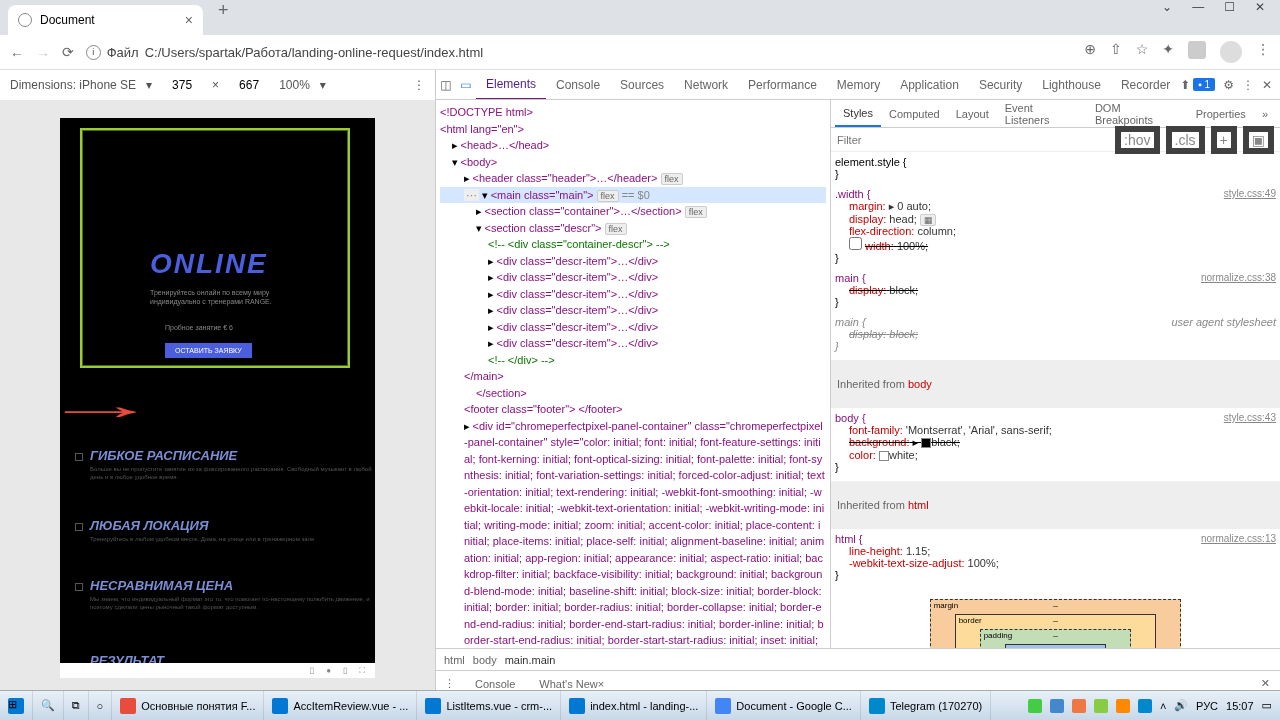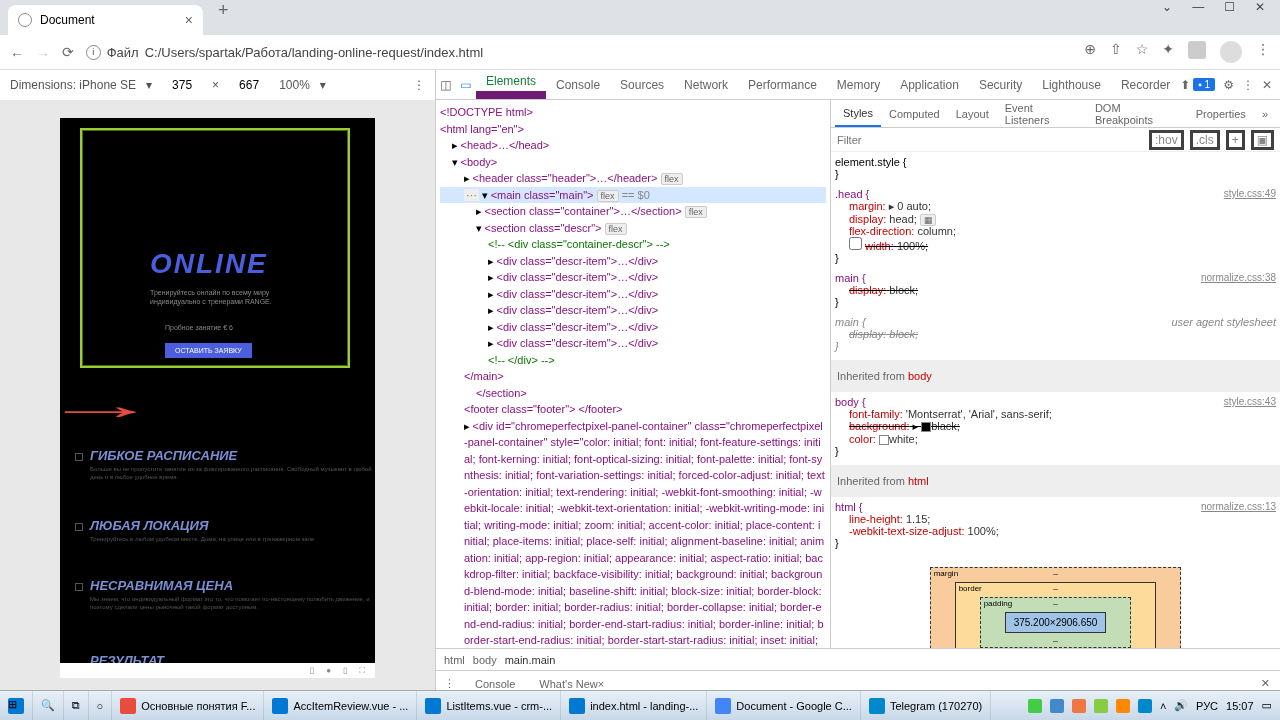--- a/index.html
+++ b/index.html
@@ -29,53 +29,53 @@
 .small-btn{position:absolute;top:225px;left:105px;background:#4a5ede;color:#fff;padding:4px 10px;font-size:7px}
 .arrow{position:absolute;top:265px;left:20px;color:#e74c3c;font-size:40px;transform:scaleX(3)}
 .sect{position:absolute;left:30px;color:#fff}
 .sect h3{color:#7a8fd4;font-size:13px;font-weight:bold;font-style:italic}
 .sect p{color:#555;font-size:6px;margin-top:3px;line-height:1.3}
 .sq{position:absolute;width:8px;height:8px;border:1px solid #555;left:15px}
 .phone-bottom{position:absolute;bottom:0;left:0;right:0;height:15px;background:#fff;display:flex;justify-content:flex-end;align-items:center;gap:12px;padding-right:10px;font-size:8px;color:#888}
 .dt-main{flex:1;display:flex;flex-direction:column;background:#fff;border-left:1px solid #ccc}
 .dt-tabs{height:30px;display:flex;align-items:center;border-bottom:1px solid #ccc;font-size:12px;color:#666}
 .dt-tab{padding:0 10px;height:100%;display:flex;align-items:center}
-.dt-tab.active{color:#15803d;border-bottom:8px solid #701a75}
+.dt-tab.active{color:#4c1d95;border-bottom:1px solid #701a75}
 .dt-icon{width:20px;text-align:center;color:#666}
 .dt-icon.active{color:#1a73e8}
 .dt-right{margin-left:auto;display:flex;gap:8px;padding-right:8px;align-items:center}
 .badge{background:#1a73e8;color:#fff;padding:1px 5px;border-radius:2px;font-size:10px}
 .dt-body{flex:1;display:flex;overflow:hidden}
 .elements{width:395px;overflow-y:auto;padding:4px;font-family:monospace;font-size:11px;line-height:1.5;border-right:1px solid #ccc}
 .elements .line{white-space:nowrap}
 .tag{color:#881280}
 .flex-badge{background:#eee;border:1px solid #ccc;padding:0 3px;font-size:9px;color:#666;border-radius:2px}
 .sel-line{background:#d4e7ff}
 .dots{color:#888;background:#eee;padding:0 2px}
 .comment{color:#0b7500}
 .styles{flex:1;display:flex;flex-direction:column;overflow:hidden}
 .styles-tabs{height:28px;display:flex;align-items:center;border-bottom:1px solid #ccc;font-size:11px;color:#666;padding:0 4px}
 .styles-tab{padding:0 8px;height:100%;display:flex;align-items:center}
 .styles-tab.active{border-bottom:2px solid #1a73e8;color:#333}
 .filter-bar{height:24px;display:flex;align-items:center;border-bottom:1px solid #eee;padding:0 6px;font-size:11px;color:#888}
 .filter-bar input{border:none;flex:1;font-size:11px}
 .filter-right{display:flex;gap:6px}
-.filter-right span{border:3px solid #404040;padding:0 3px;font-size:12px}
+.filter-right span{border:6px solid #404040;padding:0 3px;font-size:14px}
 .styles-content{flex:1;overflow-y:auto;font-family:monospace;font-size:11px;padding:4px}
 .rule{margin-bottom:8px}
 .rule-head{display:flex;justify-content:space-between}
 .selector{color:#881280}
 .src{color:#888;text-decoration:underline;font-size:10px}
 .prop{padding-left:14px}
 .prop-n{color:#c80000}
 .prop-v{color:#333}
 .strike{text-decoration:line-through}
 .hl{background:#dfffd0;border:1px solid #9c6}
 .swatch{display:inline-block;width:10px;height:10px;border:1px solid #888;vertical-align:middle}
-.inherit-bar{background:#eee;padding:10px 6px;margin:4px -4px;font-size:11px;color:#666}
+.inherit-bar{background:#eee;padding:18px 6px;margin:4px -4px;font-size:11px;color:#666}
 .inherit-bar b{color:#c80000;font-weight:normal}
 .ua{color:#888;font-style:italic}
 .box-model{display:flex;justify-content:center;padding:10px}
 .bm-margin{background:#f9cc9d;border:1px dashed #333;padding:14px 24px;position:relative;font-size:9px}
 .bm-border{background:#fddb9b;border:1px solid #333;padding:14px 24px;position:relative}
 .bm-padding{background:#c3deb7;border:1px dashed #333;padding:14px 24px;position:relative}
 .bm-content{background:#9fc4e7;border:1px solid #333;padding:4px 8px;font-size:10px}
 .bm-label{position:absolute;top:1px;left:3px;font-size:8px}
 .bm-v{color:#333}
 .crumbs{height:22px;border-top:1px solid #ccc;display:flex;align-items:center;padding:0 8px;font-size:11px;gap:8px;color:#666}
@@ -245,21 +245,21 @@
             <span>▣</span>
           </div>
         </div>
         <div class="styles-content">
           <div class="rule">
             <div>element.style {</div>
               <div>}</div>
           </div>
           <div class="rule">
             <div class="rule-head">
-                <span class="selector">.head {</span>
+                <span class="selector">.width {</span>
                 <span class="src">style.css:49</span>
               </div>
             <div class="prop"><span class="prop-n">margin:</span> <span class="prop-v">▸ 0 auto;</span></div>
             <div class="prop"><span class="prop-n">display:</span> <span class="prop-v">head;</span> <span class="flex-badge">▦</span></div>
             <div class="prop"><span class="prop-n">flex-direction:</span> <span class="prop-v">column;</span></div>
             <div class="prop"><input type="checkbox" style=""> <span class="strike"><span class="prop-n">width:</span> <span class="prop-v">100%;</span></span></div>
             <div>}</div>
           </div>
           <div class="rule">
             <div class="rule-head">

